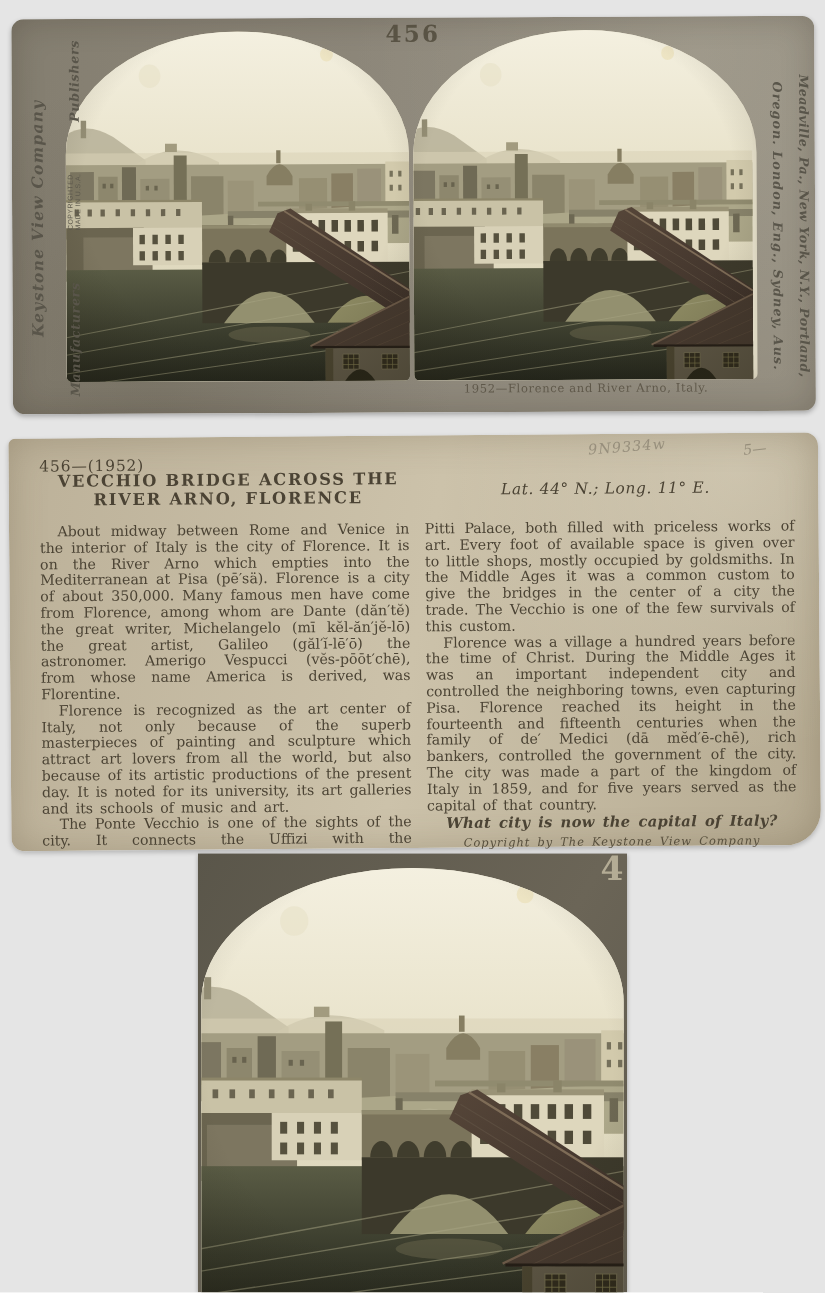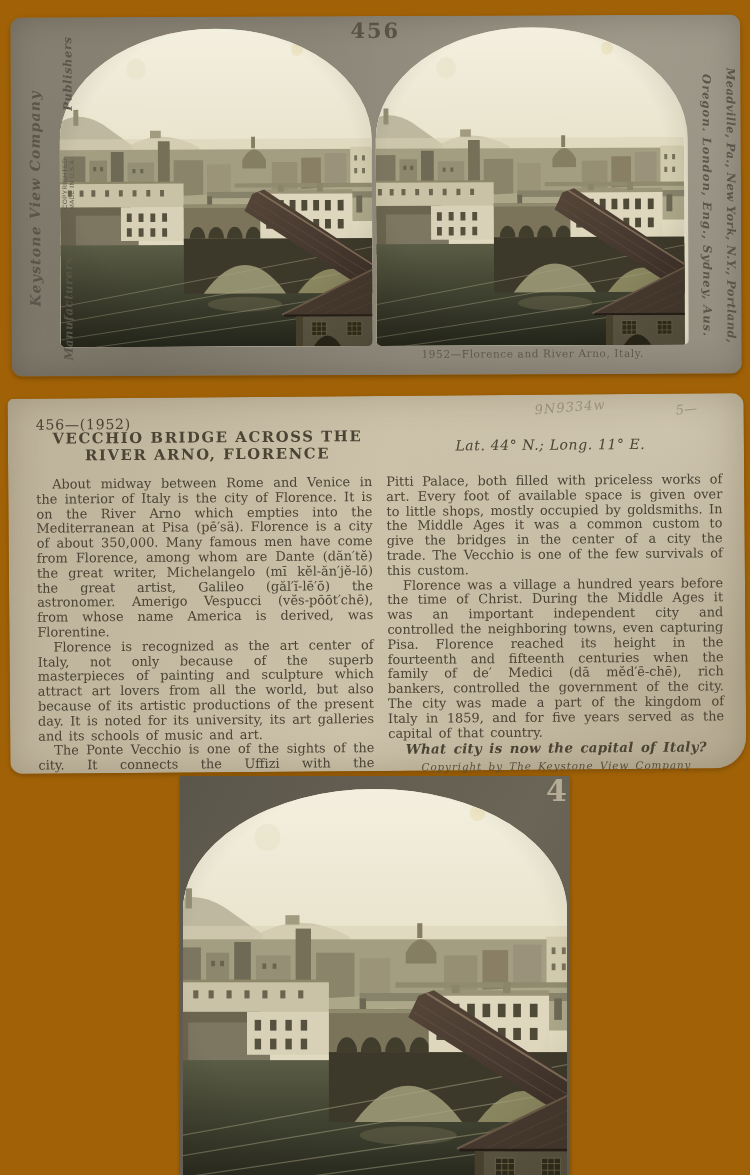--- a/index.html
+++ b/index.html
@@ -1,16 +1,16 @@
 <!DOCTYPE html>
 <html><head>
 <meta charset="utf-8">
 <style>
   html,body{margin:0;padding:0;background:#ffffff;}
-  .page{position:relative;width:750px;height:1175px;background:#a16207;overflow:hidden;
+  .page{position:relative;width:750px;height:1175px;background:#e5e5e5;overflow:hidden;
         font-family:"DejaVu Serif","Liberation Serif",serif;}
 
   
   .front-card{position:absolute;left:11px;top:16px;width:730px;height:359px;
     background:
       radial-gradient(circle at 18% 90%, rgba(60,55,40,.18), transparent 40%),
       radial-gradient(circle at 85% 10%, rgba(255,250,230,.12), transparent 45%),
       linear-gradient(100deg,#847e70 0%,#8d877a 45%,#958f81 100%);
     border-radius:11px;transform:rotate(-0.25deg);
     box-shadow:0 2px 5px rgba(0,0,0,.28), inset 0 0 30px rgba(30,25,15,.22);}

